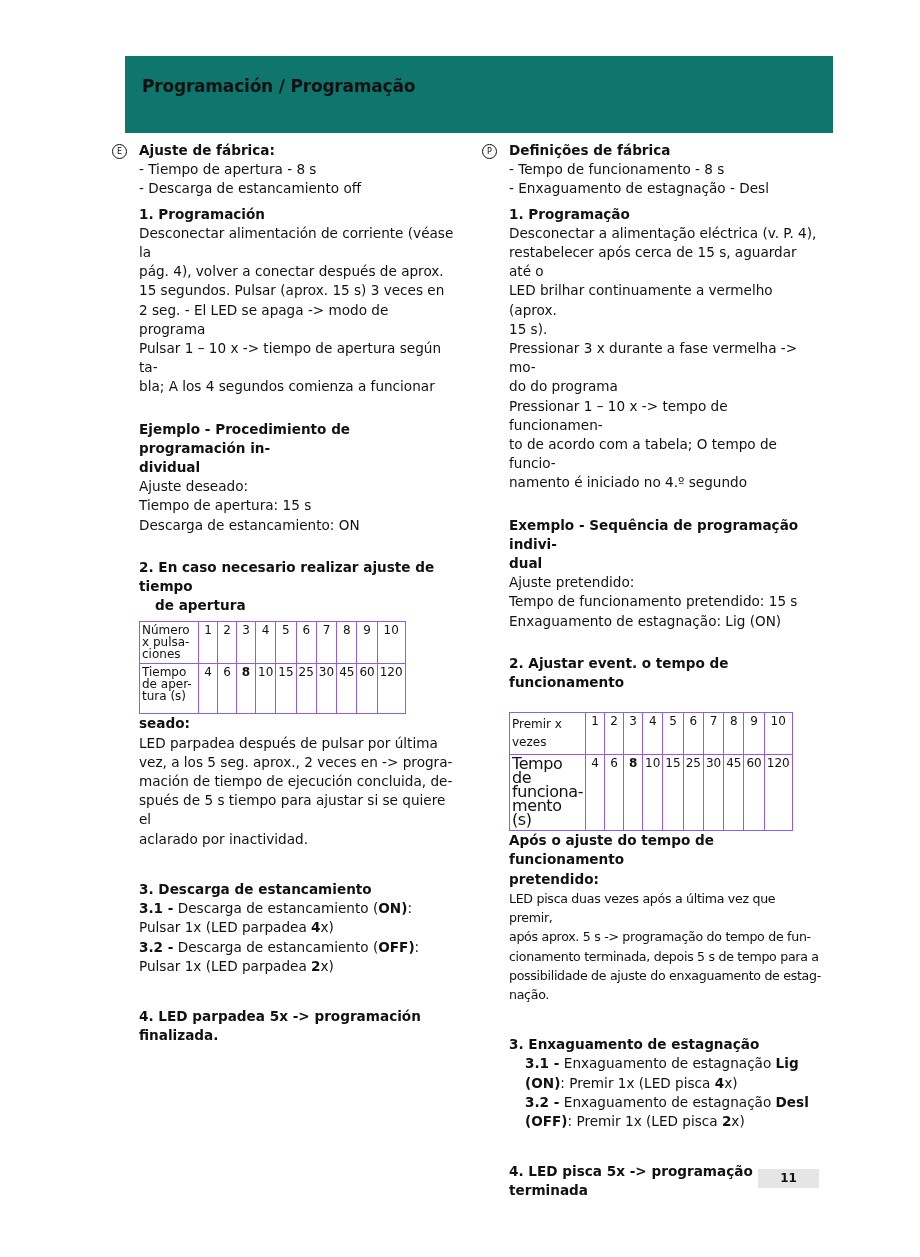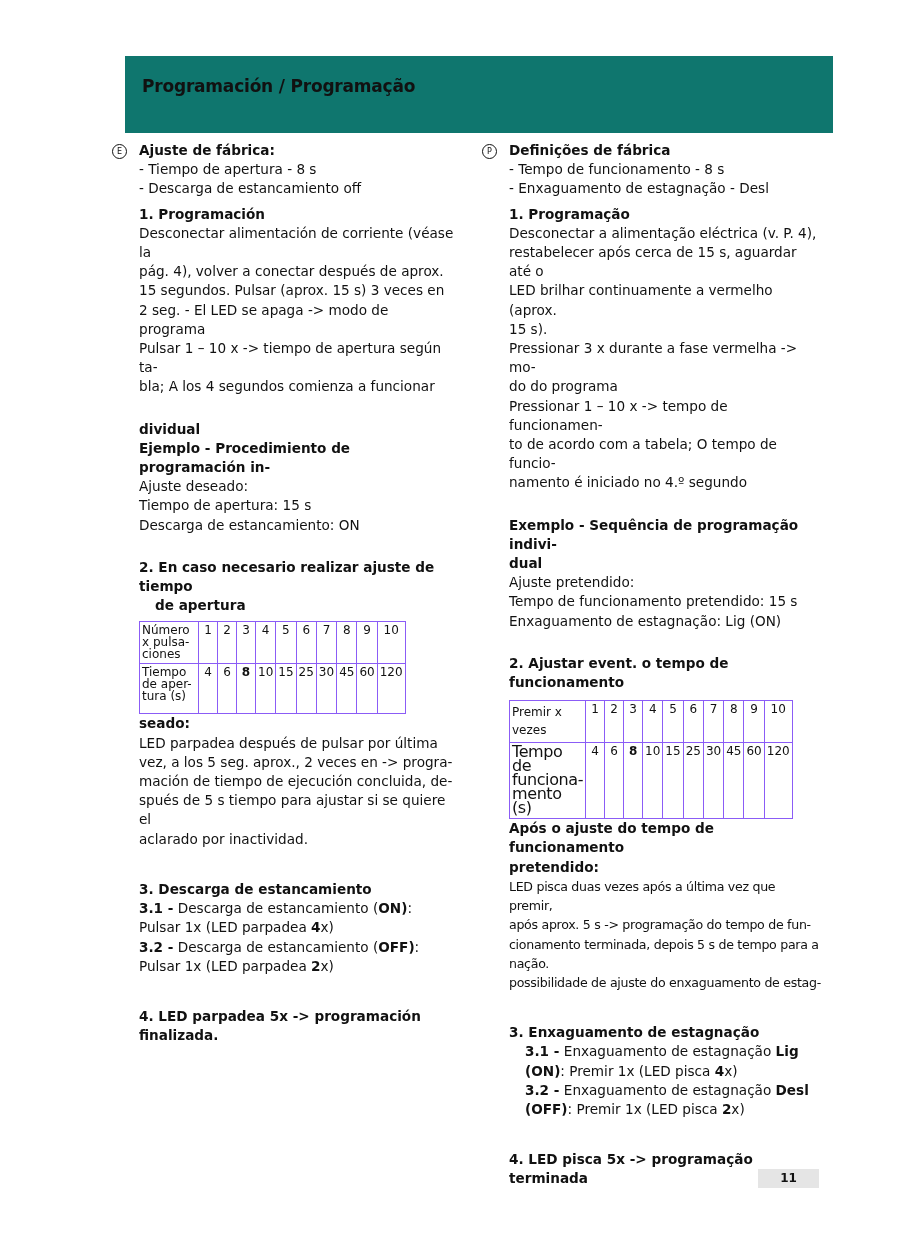--- a/index.html
+++ b/index.html
@@ -60,22 +60,22 @@
   <div class="gap-sm"></div>
   <p class="p b">1. Programación</p>
   <p class="p">Desconectar alimentación de corriente (véase la</p>
   <p class="p">pág. 4), volver a conectar después de aprox.</p>
   <p class="p">15 segundos. Pulsar (aprox. 15 s) 3 veces en</p>
   <p class="p">2 seg. - El LED se apaga -&gt; modo de programa</p>
   <p class="p">Pulsar 1 – 10 x -&gt; tiempo de apertura según ta-</p>
   <p class="p">bla; A los 4 segundos comienza a funcionar</p>
   <div class="gap"></div>
     <div style="height:4px"></div>
+  <p class="p b">Ejemplo - Procedimiento de programación in-</p>
   <p class="p b">dividual</p>
-  <p class="p b">Ejemplo - Procedimiento de programación in-</p>
   <p class="p">Ajuste deseado:</p>
   <p class="p">Tiempo de apertura: 15 s</p>
   <p class="p">Descarga de estancamiento: ON</p>
   <div class="gap"></div>
     <div style="height:4px"></div>
   <p class="p b">2. En caso necesario realizar ajuste de tiempo</p>
   <p class="p b" style="padding-left:16px">de apertura</p>
   <table class="data">
     <tbody>
         <tr class="r1">
@@ -151,21 +151,21 @@
   <div class="gap"></div>
     <div style="height:4px"></div>
   <p class="p b">Exemplo - Sequência de programação indivi-</p>
   <p class="p b">dual</p>
   <p class="p">Ajuste pretendido:</p>
   <p class="p">Tempo de funcionamento pretendido: 15 s</p>
   <p class="p">Enxaguamento de estagnação: Lig (ON)</p>
   <div class="gap"></div>
     <div style="height:4px"></div>
   <p class="p b">2. Ajustar event. o tempo de funcionamento</p>
-  <table class="data" style="margin-top:8px">
+  <table class="data" style="margin-top:20px">
     <tbody>
         <tr class="r1" style="height:36px">
       <td class="rowlabel" style="line-height:18px">
         <div>Premir x</div>
             <div>vezes</div>
       </td>
       <td style="width:14px">1</td>
       <td style="width:14px">2</td>
       <td style="width:14px">3</td>
       <td style="width:14px">4</td>
@@ -193,22 +193,22 @@
       <td>60</td>
       <td>120</td>
     </tr>
   </tbody>
     </table>
   <p class="p b">Após o ajuste do tempo de funcionamento</p>
   <p class="p b">pretendido:</p>
   <p class="p compact">LED pisca duas vezes após a última vez que premir,</p>
   <p class="p compact">após aprox. 5 s -&gt; programação do tempo de fun-</p>
   <p class="p compact">cionamento terminada, depois 5 s de tempo para a</p>
+  <p class="p compact">possibilidade de ajuste do enxaguamento de estag-</p>
   <p class="p compact">nação.</p>
-  <p class="p compact">possibilidade de ajuste do enxaguamento de estag-</p>
   <div class="gap"></div>
     <div style="height:12px"></div>
   <p class="p b">3. Enxaguamento de estagnação</p>
   <div style="padding-left:16px">
     <p class="p"><span class="b">3.1 -</span><span> Enxaguamento de estagnação </span><span class="b">Lig</span></p>
     <p class="p"><span class="b">(ON)</span><span>: Premir 1x (LED pisca </span><span class="b">4</span><span>x)</span></p>
     <p class="p"><span class="b">3.2 -</span><span> Enxaguamento de estagnação </span><span class="b">Desl</span></p>
     <p class="p"><span class="b">(OFF)</span><span>: Premir 1x (LED pisca </span><span class="b">2</span><span>x)</span></p>
   </div>
   <div class="gap"></div>

